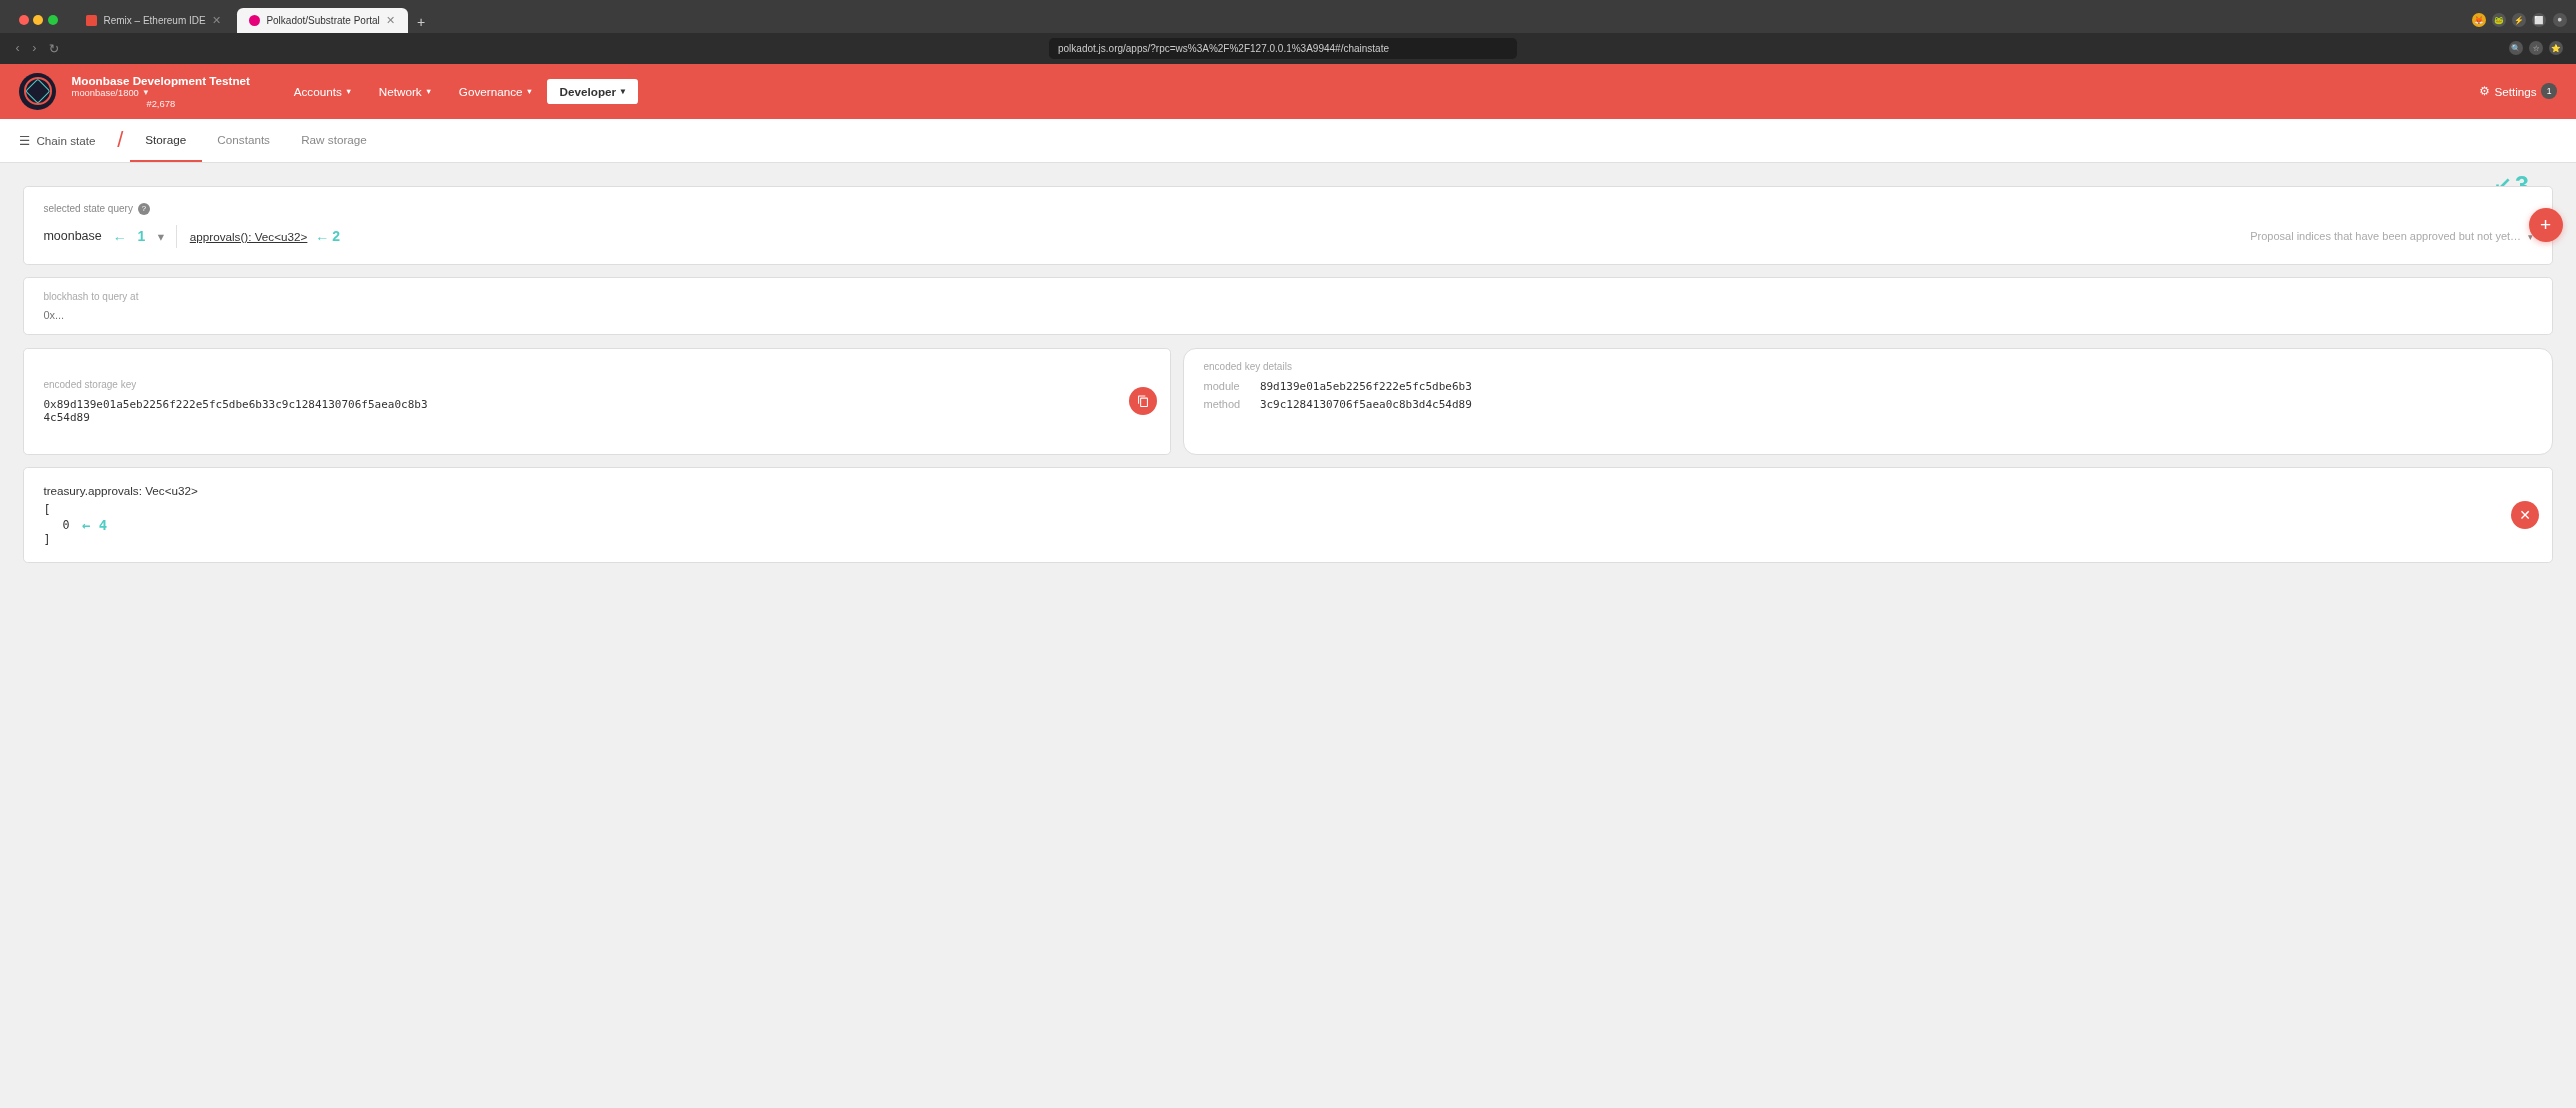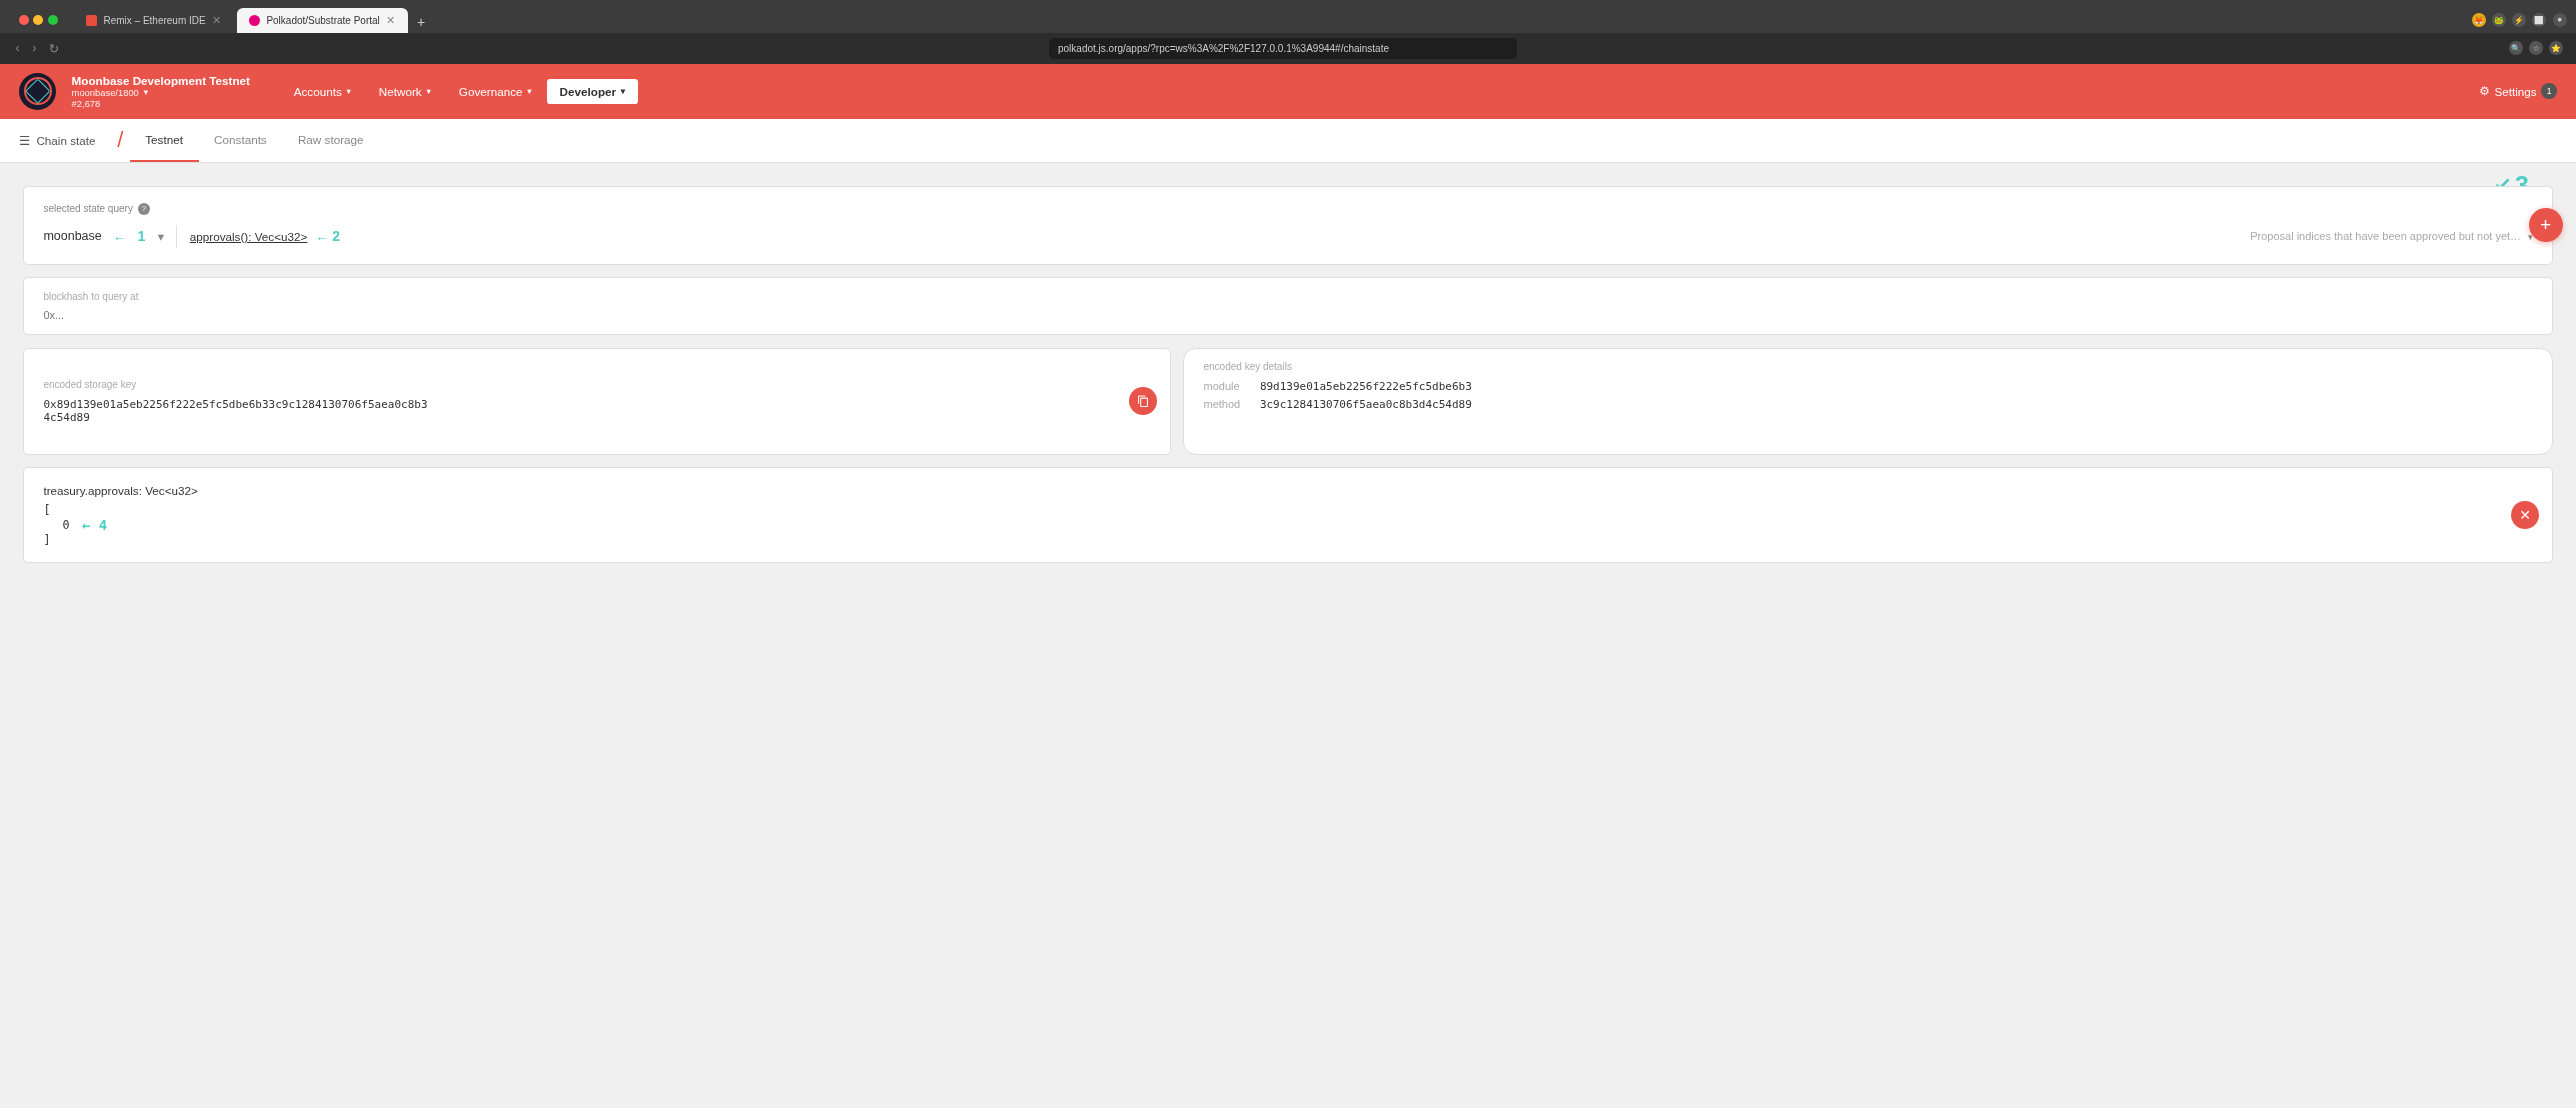--- a/index.html
+++ b/index.html
@@ -25,21 +25,21 @@
     .address-bar { flex: 1; background: #1e1e1e; border: none; border-radius: 4.7px; padding: 4.7px 9.4px; color: #ccc; font-size: 10px; max-width: 468px; margin: 0 auto; display: block; }
     .browser-icons { display: flex; gap: 6.2px; align-items: center; margin-left: auto; }
     .browser-icon { width: 14px; height: 14px; border-radius: 50%; background: #555; display: flex; align-items: center; justify-content: center; color: #ccc; font-size: 7.8px; cursor: pointer; }
 
     
     .app-header { background: #e8534a; display: flex; align-items: center; padding: 0 19px; height: 55px; gap: 15.6px; }
     .app-logo { width: 37px; height: 37px; border-radius: 50%; background: #1a1a2e; display: flex; align-items: center; justify-content: center; flex-shrink: 0; }
     .logo-inner { width: 28px; height: 28px; border: 2.3px solid #e8534a; border-radius: 50%; position: relative; display: flex; align-items: center; justify-content: center; }
     .logo-inner::before { content: ''; position: absolute; width: 15.6px; height: 15.6px; border: 1.6px solid #4ecdc4; border-radius: 2.3px; transform: rotate(45deg); }
 
-    .app-title-block { color: white; }
+    .app-title-block { color: white; text-align: center; }
     .app-title { font-size: 11.7px; font-weight: 600; }
     .app-subtitle { font-size: 9.4px; opacity: 0.9; display: flex; align-items: center; gap: 3.1px; }
     .app-subtitle .chevron { font-size: 7.8px; }
     .app-block { font-size: 9.4px; opacity: 0.9; }
 
     .header-nav { display: flex; align-items: center; gap: 3.1px; margin-left: 15.6px; }
     .nav-item { color: white; padding: 6.2px 12.5px; font-size: 11.7px; cursor: pointer; display: flex; align-items: center; gap: 4.7px; border-radius: 3.1px; }
     .nav-item.active { background: white; color: #333; border-radius: 3.1px; font-weight: bold; }
     .nav-chevron { font-size: 8.6px; }
 
@@ -180,21 +180,21 @@
 </div>
 
 <div class="sub-nav">
   <div class="breadcrumb-section">
     <span class="breadcrumb-icon">☰</span>
     <span>Chain state</span>
   </div>
   <span class="breadcrumb-separator">/</span>
   <div class="sub-tabs">
     <div class="sub-tab active">
-      <span>Testnet</span>
+      <span>Storage</span>
     </div>
     <div class="sub-tab">
       <span>Constants</span>
     </div>
     <div class="sub-tab">
       <span>Raw storage</span>
     </div>
   </div>
 </div>
 

